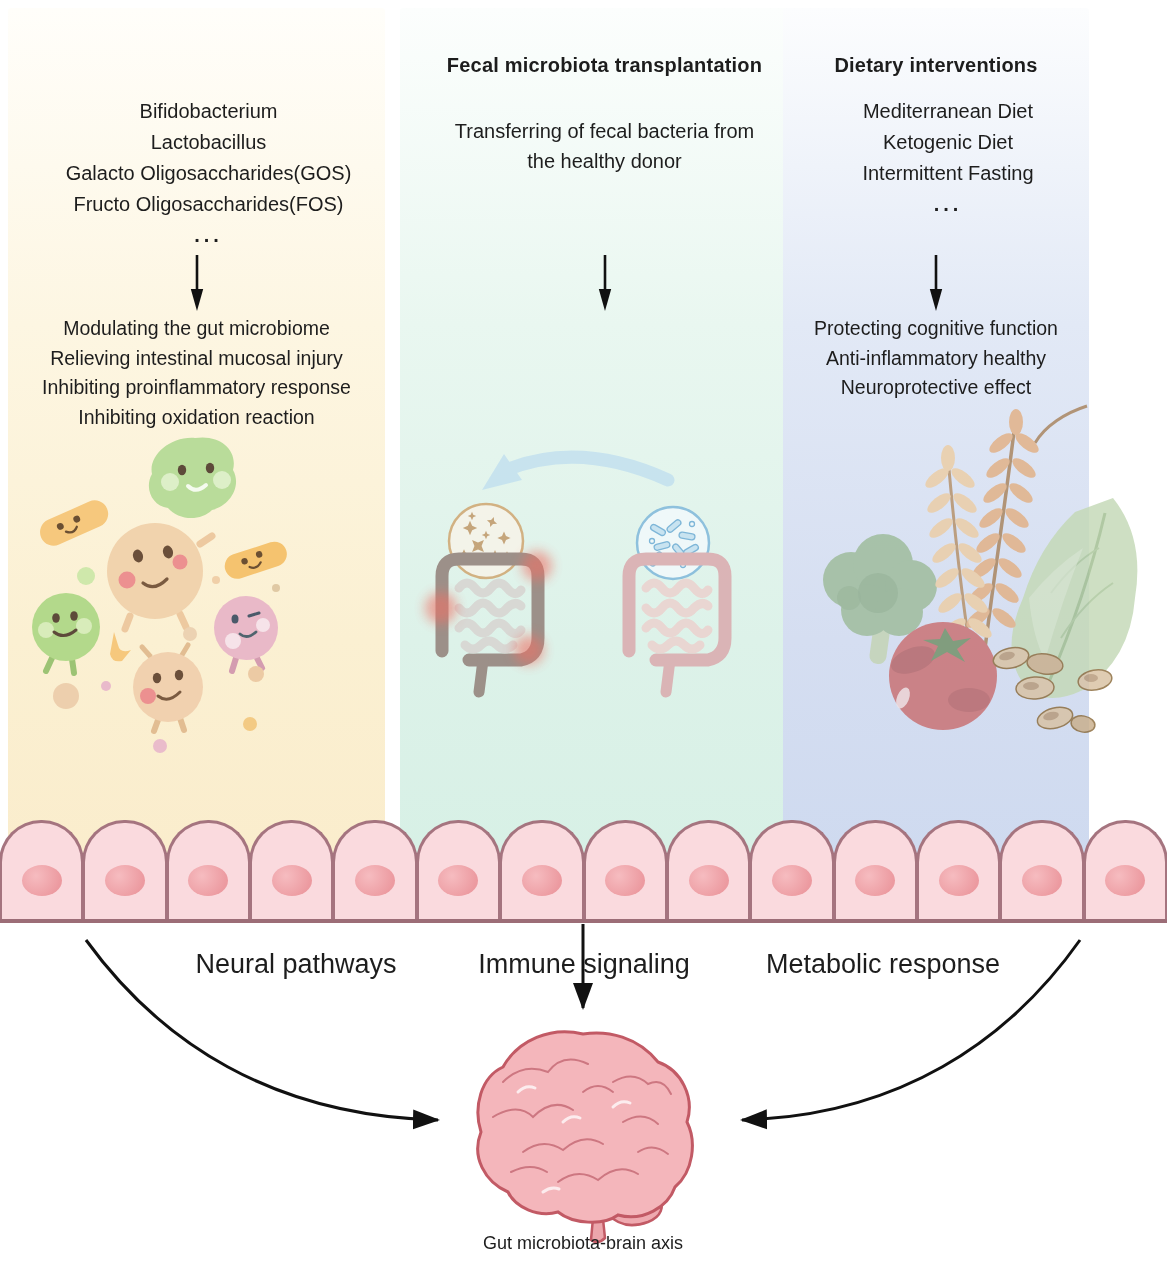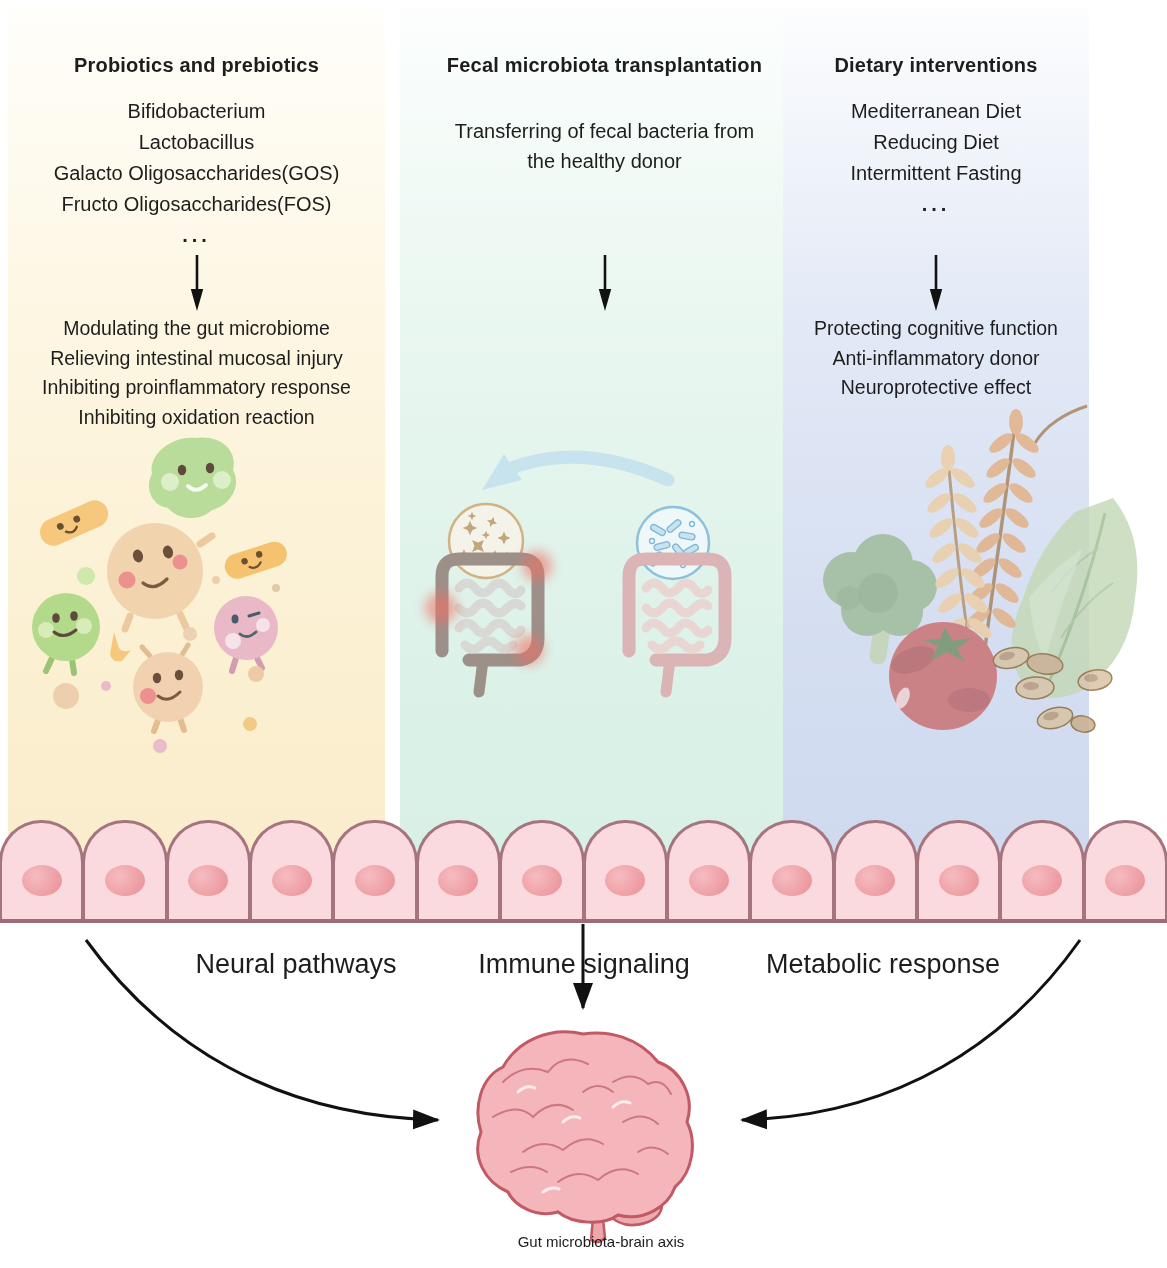--- a/index.html
+++ b/index.html
@@ -8,48 +8,47 @@
   .panel{position:absolute;top:8px;height:902px;border-radius:3px;z-index:1;}
   #panel-probiotics{left:8px;width:377px;
     background:linear-gradient(180deg,#fffefa 0%,#fdf6e2 35%,#fbf0d2 70%,#faeccb 100%);}
   #panel-fmt{left:400px;width:409px;
     background:linear-gradient(180deg,#fcfefd 0%,#e9f7f0 35%,#ddf2e9 70%,#d6f0e5 100%);}
   #panel-diet{left:783px;width:306px;
     background:linear-gradient(180deg,#fcfdfe 0%,#e2e9f6 35%,#d5def1 70%,#cdd9ef 100%);}
   .panel-title{position:absolute;top:46px;left:0;width:100%;text-align:center;
     font-size:20px;font-weight:bold;letter-spacing:.2px;}
   .list{position:absolute;left:0;width:100%;text-align:center;font-size:20px;line-height:31px;}
-  .items{top:88px;}
+  .items{top:88px;margin-left:12px;}
   .desc{top:108px;left:50%;width:310px;transform:translateX(-50%);line-height:30px;}
   .effects{top:306px;line-height:29.5px;font-size:19.5px;}
   .dots{letter-spacing:4px;font-weight:bold;}
   .down-arrow{position:absolute;top:246px;left:50%;transform:translateX(-50%);}
   .illus{position:absolute;}
   #epithelium{position:absolute;left:0;top:820px;width:1167px;height:99px;
     border-bottom:4px solid #9c6d77;display:flex;align-items:flex-end;z-index:2;}
   .cell{flex:1;height:96px;margin:0 -1px;background:#fadade;border:3px solid #a5747f;border-bottom:none;
     border-radius:42px 42px 0 0;display:flex;justify-content:center;}
   .nucleus{width:40px;height:31px;margin-top:42px;border-radius:50%;
     background:radial-gradient(circle at 35% 35%,#f6bcc0,#ec9aa0 75%);}
   #bottom-arrows{position:absolute;left:0;top:920px;width:1167px;height:348px;z-index:1;}
   .pathway-label{position:absolute;top:949px;transform:translateX(-50%);font-size:27px;z-index:3;}
   #pathway-neural{left:296px;}
   #pathway-immune{left:584px;}
   #pathway-metabolic{left:883px;}
   #brain{position:absolute;left:463px;top:1022px;z-index:2;}
-  #caption{position:absolute;left:601px;top:1233px;transform:translateX(-50%);
-    font-size:15px;white-space:nowrap;z-index:3;}
+  #caption{position:absolute;left:583px;top:1233px;transform:translateX(-50%);
+    font-size:18px;white-space:nowrap;z-index:3;}
 </style>
 </head>
 <body>
 
 <div id="figure">
 
   <div class="panel" id="panel-probiotics">
-    <div class="panel-title">Probiotics and prebiotics</div>
     <div class="list items">
       <div>Bifidobacterium</div>
       <div>Lactobacillus</div>
       <div>Galacto Oligosaccharides(GOS)</div>
       <div>Fructo Oligosaccharides(FOS)</div>
       <div class="dots">...</div>
     </div>
     <div class="down-arrow">
       <svg width="20" height="58" viewBox="0 0 20 58">
           <line x1="10" y1="1" x2="10" y2="37" stroke="#111" stroke-width="2.6"></line>
@@ -211,33 +210,33 @@
           <path d="M40,99 q8,8 16,0 q8,-8 16,0 q8,8 16,0"></path>
         </g>
       </g>
     </svg>
   </div>
 
   <div class="panel" id="panel-diet">
     <div class="panel-title">Dietary interventions</div>
     <div class="list items">
       <div>Mediterranean Diet</div>
-      <div>Reducing Diet</div>
+      <div>Ketogenic Diet</div>
       <div>Intermittent Fasting</div>
       <div class="dots">...</div>
     </div>
     <div class="down-arrow">
       <svg width="20" height="58" viewBox="0 0 20 58">
           <line x1="10" y1="1" x2="10" y2="37" stroke="#111" stroke-width="2.6"></line>
           <polygon points="10,57 3.8,35 16.2,35" fill="#111"></polygon>
         </svg>
     </div>
     <div class="list effects">
       <div>Protecting cognitive function</div>
-      <div>Anti-inflammatory donor</div>
+      <div>Anti-inflammatory healthy</div>
       <div>Neuroprotective effect</div>
     </div>
     <svg class="illus" style="left:0;top:390px;opacity:.82;" width="377" height="340" viewBox="0 0 377 340">
       <defs>
         <g id="grainpair">
           <ellipse cx="-13" cy="0" rx="14" ry="6" transform="rotate(-38 -13 0)"></ellipse>
           <ellipse cx="13" cy="0" rx="14" ry="6" transform="rotate(38 13 0)"></ellipse>
         </g>
       </defs>
 

